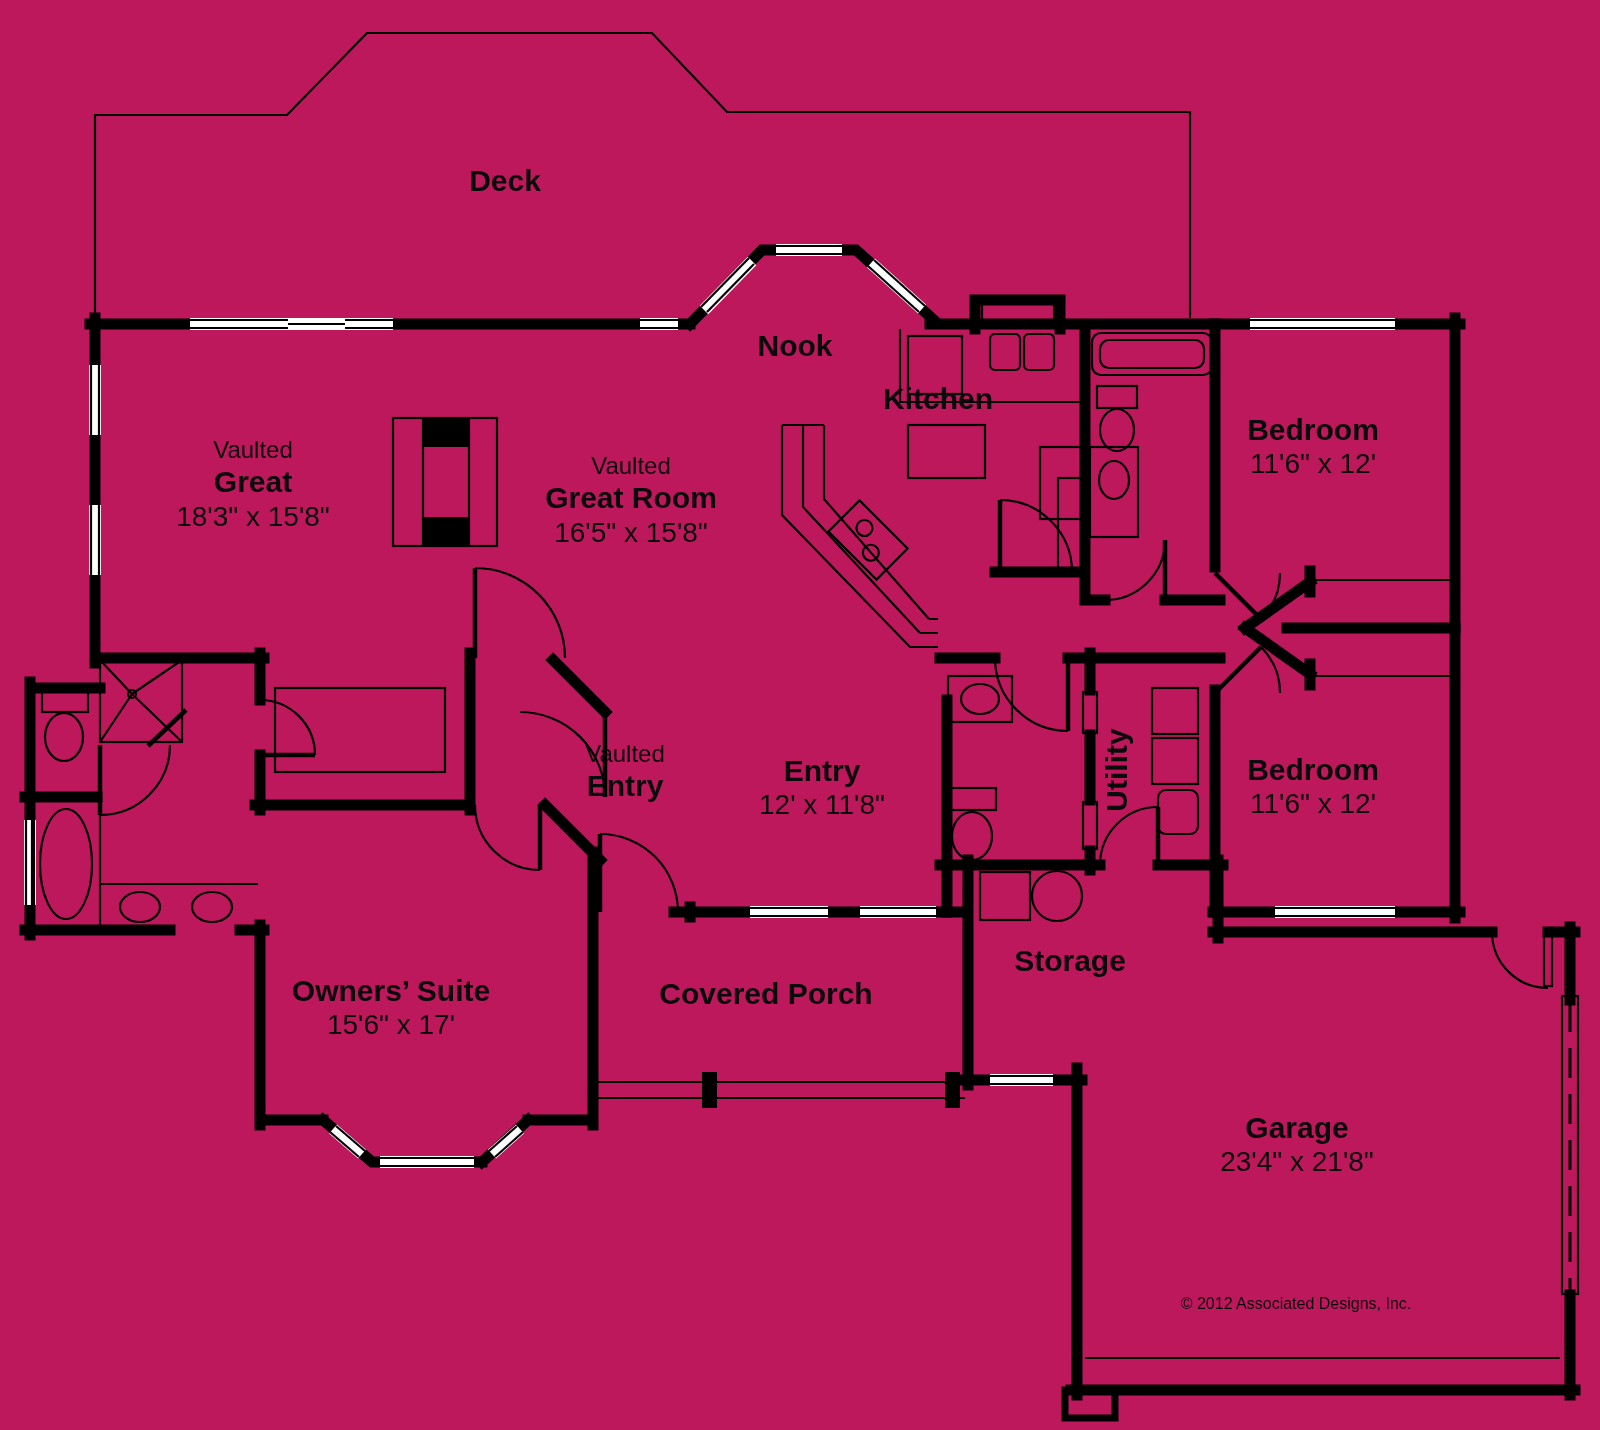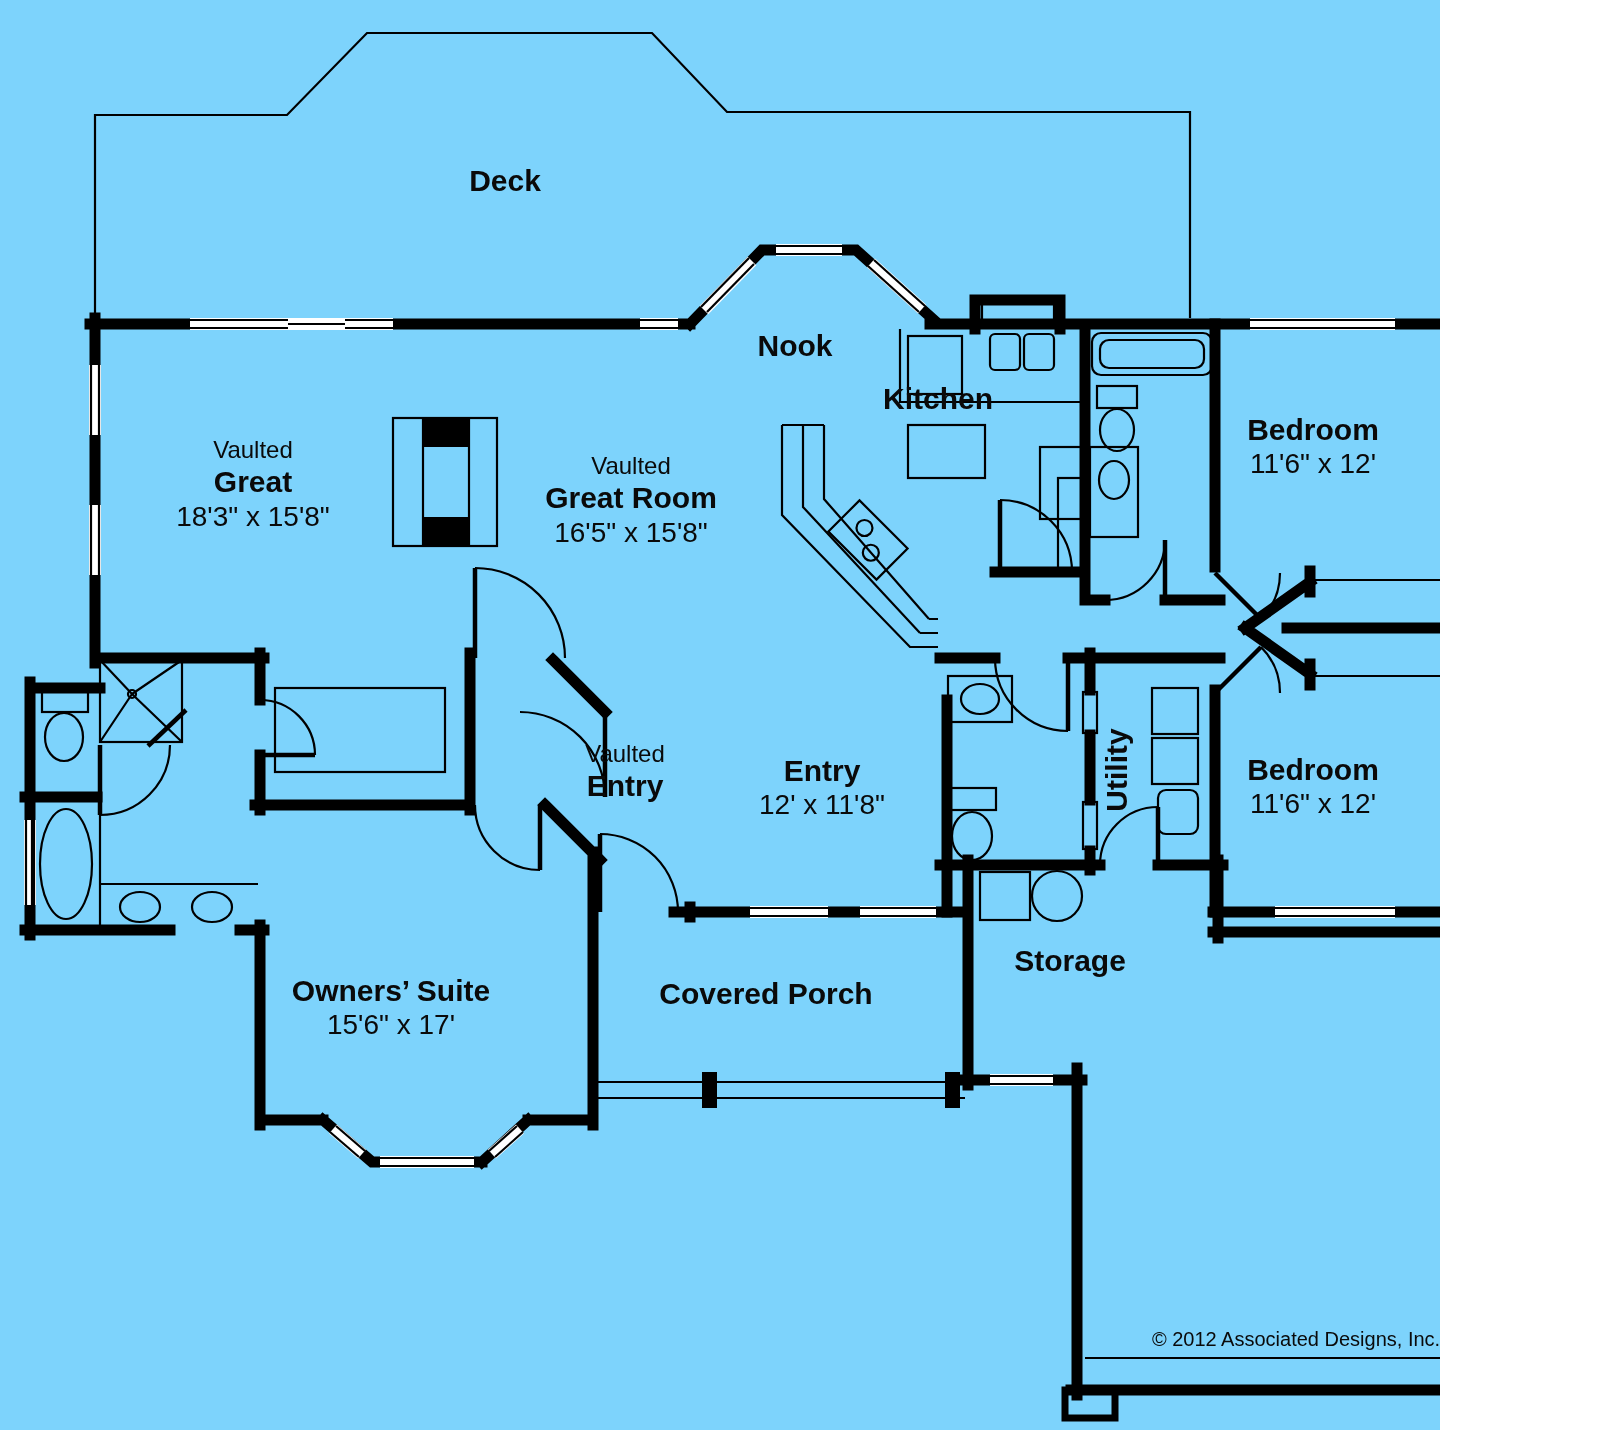--- a/index.html
+++ b/index.html
@@ -1,34 +1,34 @@
 <!DOCTYPE html>
 <html><head>
 <meta charset="utf-8">
 <style>
   html,body{margin:0;padding:0;background:#fff;}
-  .stage{position:relative;width:1440px;height:1430px;background:#7dd3fc;overflow:hidden;}
+  .stage{position:relative;width:1600px;height:1430px;background:#be185d;overflow:hidden;}
   .plan-svg{position:absolute;left:0;top:0;}
   
   .w{stroke:#000;stroke-width:11;fill:none;stroke-linecap:square;}
   .t{stroke:#000;stroke-width:2.2;fill:none;}
   .d{stroke:#000;stroke-width:2.2;fill:none;}
   .leaf{stroke:#000;stroke-width:4.5;fill:none;}
   .mask{stroke:#fff;stroke-width:12;fill:none;}
   .fb{fill:#000;stroke:none;}
   .dash{stroke:#000;stroke-width:3;fill:none;stroke-dasharray:30 16;}
   
   .room-label{position:absolute;transform:translate(-50%,-50%);text-align:center;
     font-family:"Liberation Sans",sans-serif;color:#0a0a0a;white-space:nowrap;line-height:1.18;}
   .room-label.rot{transform:translate(-50%,-50%) rotate(-90deg);}
   .rl-prefix{display:block;font-size:24px;font-weight:400;}
   .rl-name{display:block;font-size:30px;font-weight:700;}
   .rl-dims{display:block;font-size:28px;font-weight:400;}
   .copyright{position:absolute;transform:translate(-50%,-50%);
-    font-family:"Liberation Sans",sans-serif;font-size:20px;color:#0a0a0a;white-space:nowrap;margin-top:35px;}
+    font-family:"Liberation Sans",sans-serif;font-size:16px;color:#0a0a0a;white-space:nowrap;}
 </style>
 </head>
 <body>
 
 <div class="stage">
 
 <svg class="plan-svg" width="1600" height="1430" viewBox="0 0 1600 1430">
 
   <g>
     <path class="t" d="M95,318 V115 H287 L367,33 H652 L727,112 H1190 V318"></path>
@@ -289,16 +289,20 @@
   </div>
 
   <div class="room-label" style="left:766px;top:994px;">
     <span class="rl-name">Covered Porch</span>
   </div>
 
   <div class="room-label" style="left:1070px;top:961px;">
     <span class="rl-name">Storage</span>
   </div>
 
+  <div class="room-label" style="left:1297px;top:1144px;">
+    <span class="rl-name">Garage</span>
+    <span class="rl-dims">23'4" x 21'8"</span>
+  </div>
 
   <div class="copyright" style="left:1296px;top:1304px;">© 2012 Associated Designs, Inc.</div>
 
 </div>
 
 </body></html>

